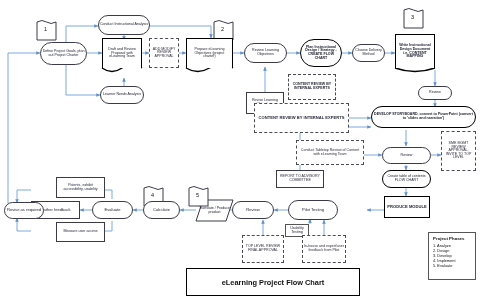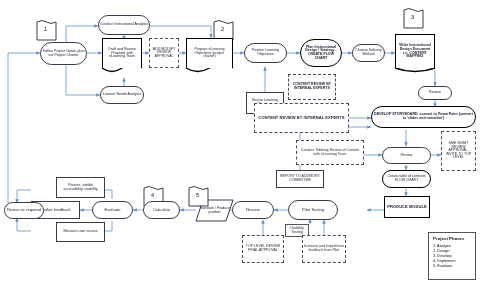--- a/index.html
+++ b/index.html
@@ -281,20 +281,21 @@
   </div>
 
   <div class="node dash t4" style="left:242px;top:235px;width:42px;height:28px;">
     <span>TOP LEVEL REVIEW FINAL APPROVAL</span>
   </div>
 
   <div class="node dash t4" style="left:302px;top:235px;width:44px;height:28px;">
     <span>In-house and expert/user feedback from Pilot</span>
   </div>
 
+  <div id="title">eLearning Project Flow Chart</div>
 
   <div id="legend">
     <div class="lt">Project Phases</div>
     <ol>
       <li>1. Analyze</li>
       <li>2. Design</li>
       <li>3. Develop</li>
       <li>4. Implement</li>
       <li>5. Evaluate</li>
     </ol>

